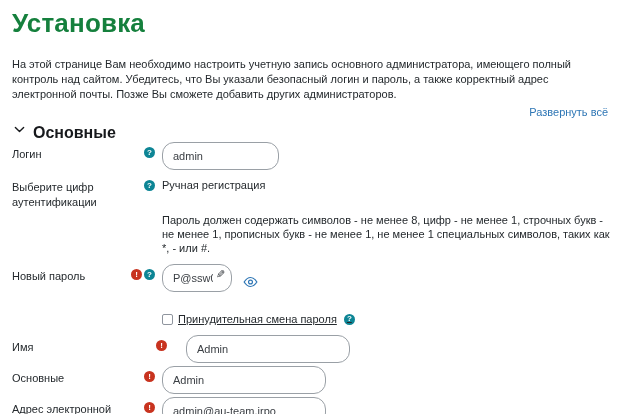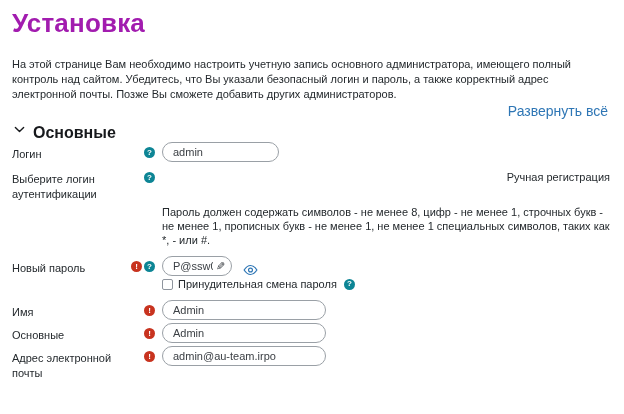--- a/index.html
+++ b/index.html
@@ -7,37 +7,37 @@
   body {
     background: #ffffff;
     font-family: "Liberation Sans", sans-serif;
     color: #24292d;
   }
   .page { padding: 8px 14px 0 12px; }
 
   .page-title {
     font-size: 26px;
     font-weight: bold;
-    color: #a21caf;
+    color: #15803d;
     letter-spacing: 0.2px;
     margin-bottom: 18px;
   }
   .intro {
     font-size: 11px;
     line-height: 15px;
     max-width: 602px;
     color: #24292d;
   }
   .expand-row {
     text-align: right;
     padding-right: 2px;
     margin-bottom: 4px;
   }
   .expand-link {
-    font-size: 14px;
+    font-size: 11px;
     color: #2e76b5;
     text-decoration: none;
     cursor: pointer;
   }
   .section-header {
     display: flex;
     gap: 8px;
     margin-bottom: 0;
     cursor: pointer;
   }
@@ -76,40 +76,39 @@
     display: inline-flex;
     align-items: center;
     justify-content: center;
     line-height: 1;
     cursor: pointer;
   }
   .help  { background: #0d8595; }
   .req   { background: #c8331f; cursor: default; }
 
   .tx-input {
-    height: 20px;
+    height: 28px;
     border: 1px solid #9aa0a6;
     border-radius: 12px;
     padding: 0 10px;
     font-size: 11px;
     font-family: "Liberation Sans", sans-serif;
     color: #3c4045;
     background: #fff;
     outline: none;
   }
   .w-login { width: 117px; }
   .w-name  { width: 164px; }
   .w-pass  { width: 70px; padding-right: 18px; }
 
   .static-val {
     font-size: 11px;
     line-height: 15px;
     padding-top: 3px;
     color: #24292d;
-    text-align: right;
   }
   .policy {
     font-size: 11px;
     line-height: 14px;
     max-width: 456px;
     color: #24292d;
   }
 
   .pass-wrap { position: relative; display: inline-block; }
   .pencil {
@@ -138,22 +137,22 @@
     appearance: none;
     cursor: pointer;
   }
   .check-label { font-size: 11px; color: #24292d; }
   .check-row .badge-ic { margin-left: 2px; }
 
   .mt-login { }
   .mt-method { margin-top: 5px; min-height: 32px; }
   .mt-policy { margin-top: 3px; }
   .mt-pass { margin-top: 9px; }
-  .mt-check { margin-top: 2px; }
-  .mt-first { margin-top: 10px; }
+  .mt-check { margin-top: 21px; text-decoration: underline; }
+  .mt-first { margin-top: 10px; gap: 12px; }
   .mt-last { margin-top: 3px; }
   .mt-email { margin-top: 3px; }
 </style>
 </head>
 <body>
 
 <div class="page">
 
   <h1 class="page-title">Установка</h1>
 
@@ -176,21 +175,21 @@
     <div class="lbl">Логин</div>
     <div class="icons">
       <span class="badge-ic help">?</span>
     </div>
     <div class="ctrl">
       <input class="tx-input w-login" type="text" value="admin" style="">
     </div>
   </div>
 
   <div class="form-row mt-method">
-    <div class="lbl">Выберите логин аутентификации</div>
+    <div class="lbl">Выберите цифр аутентификации</div>
     <div class="icons">
       <span class="badge-ic help">?</span>
     </div>
     <div class="ctrl static-val">Ручная регистрация</div>
   </div>
 
   <div class="form-row mt-policy">
     <div class="lbl"></div>
     <div class="icons"></div>
     <div class="ctrl policy">Пароль должен содержать символов - не менее 8, цифр - не менее 1, строчных букв - не менее 1, прописных букв - не менее 1, не менее 1 специальных символов, таких как *, - или #.</div>

